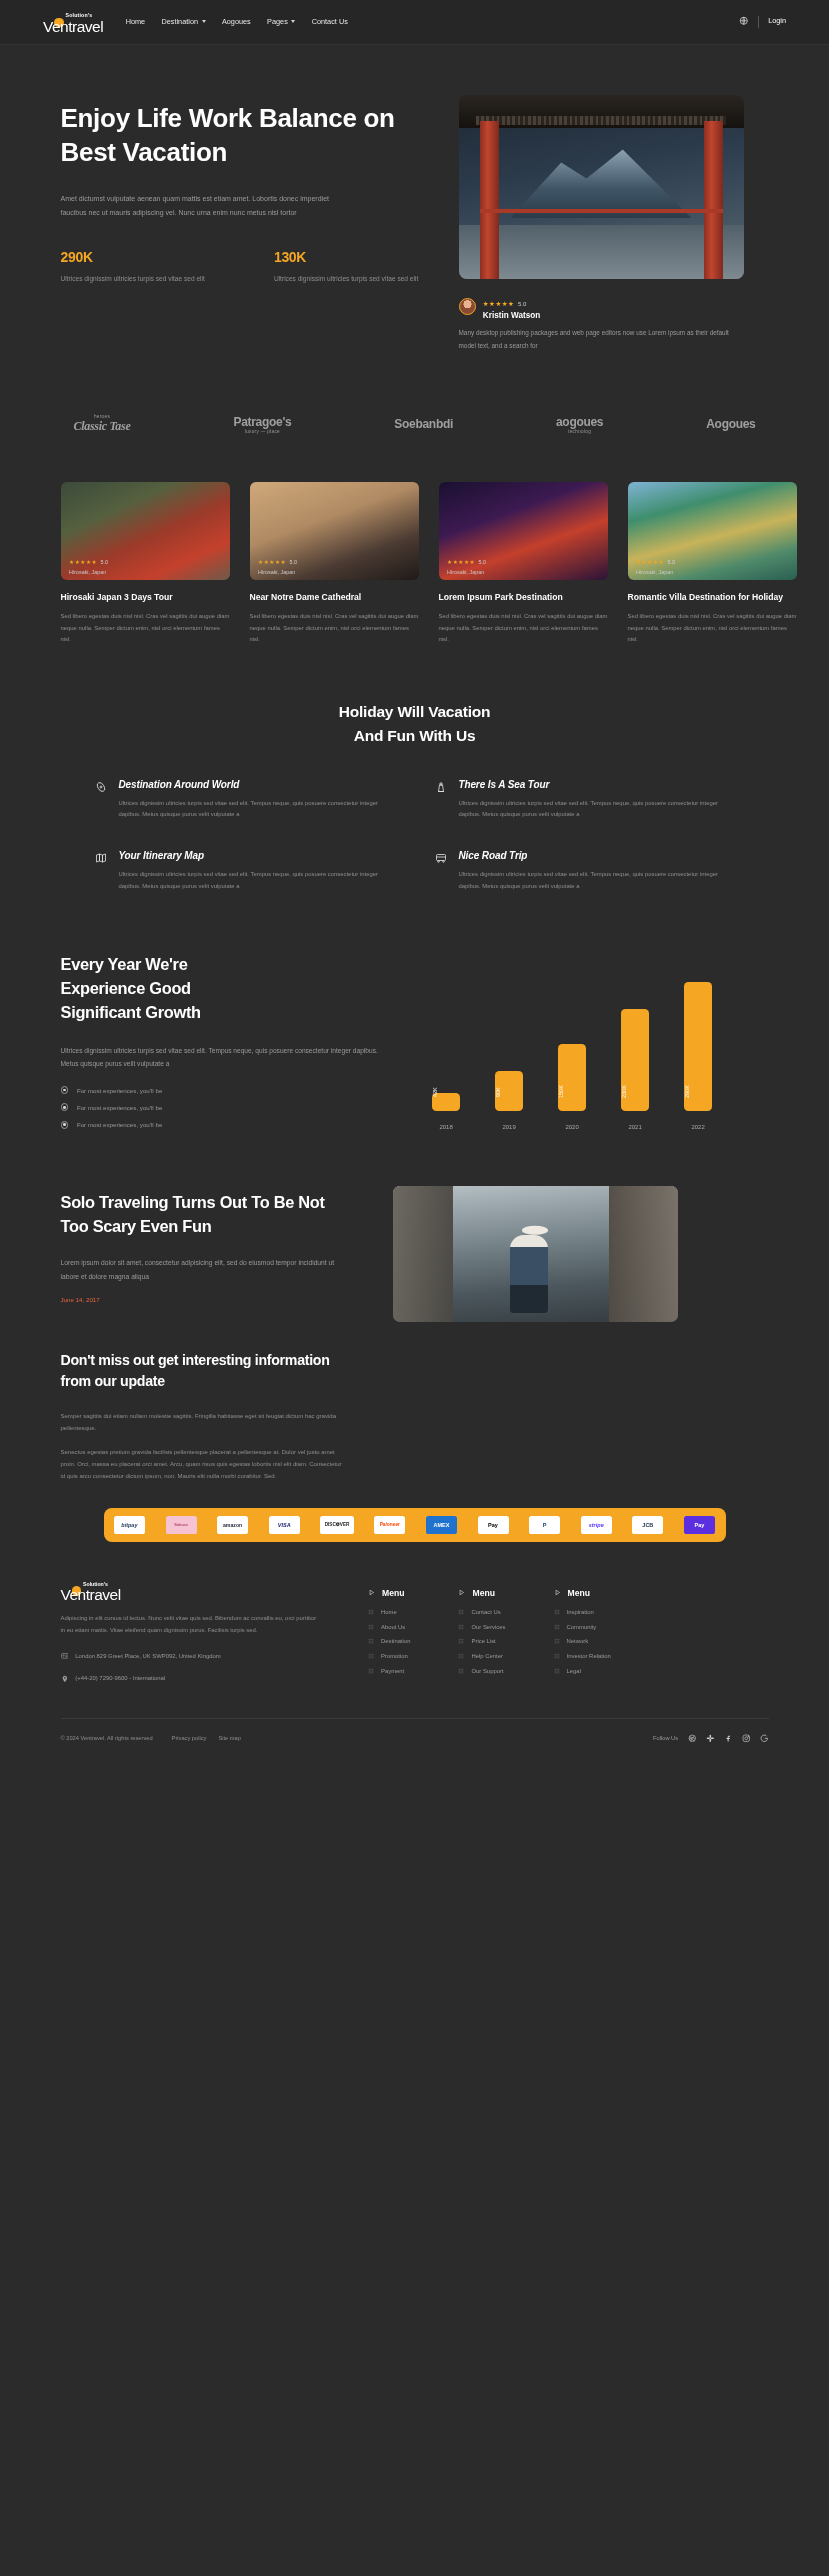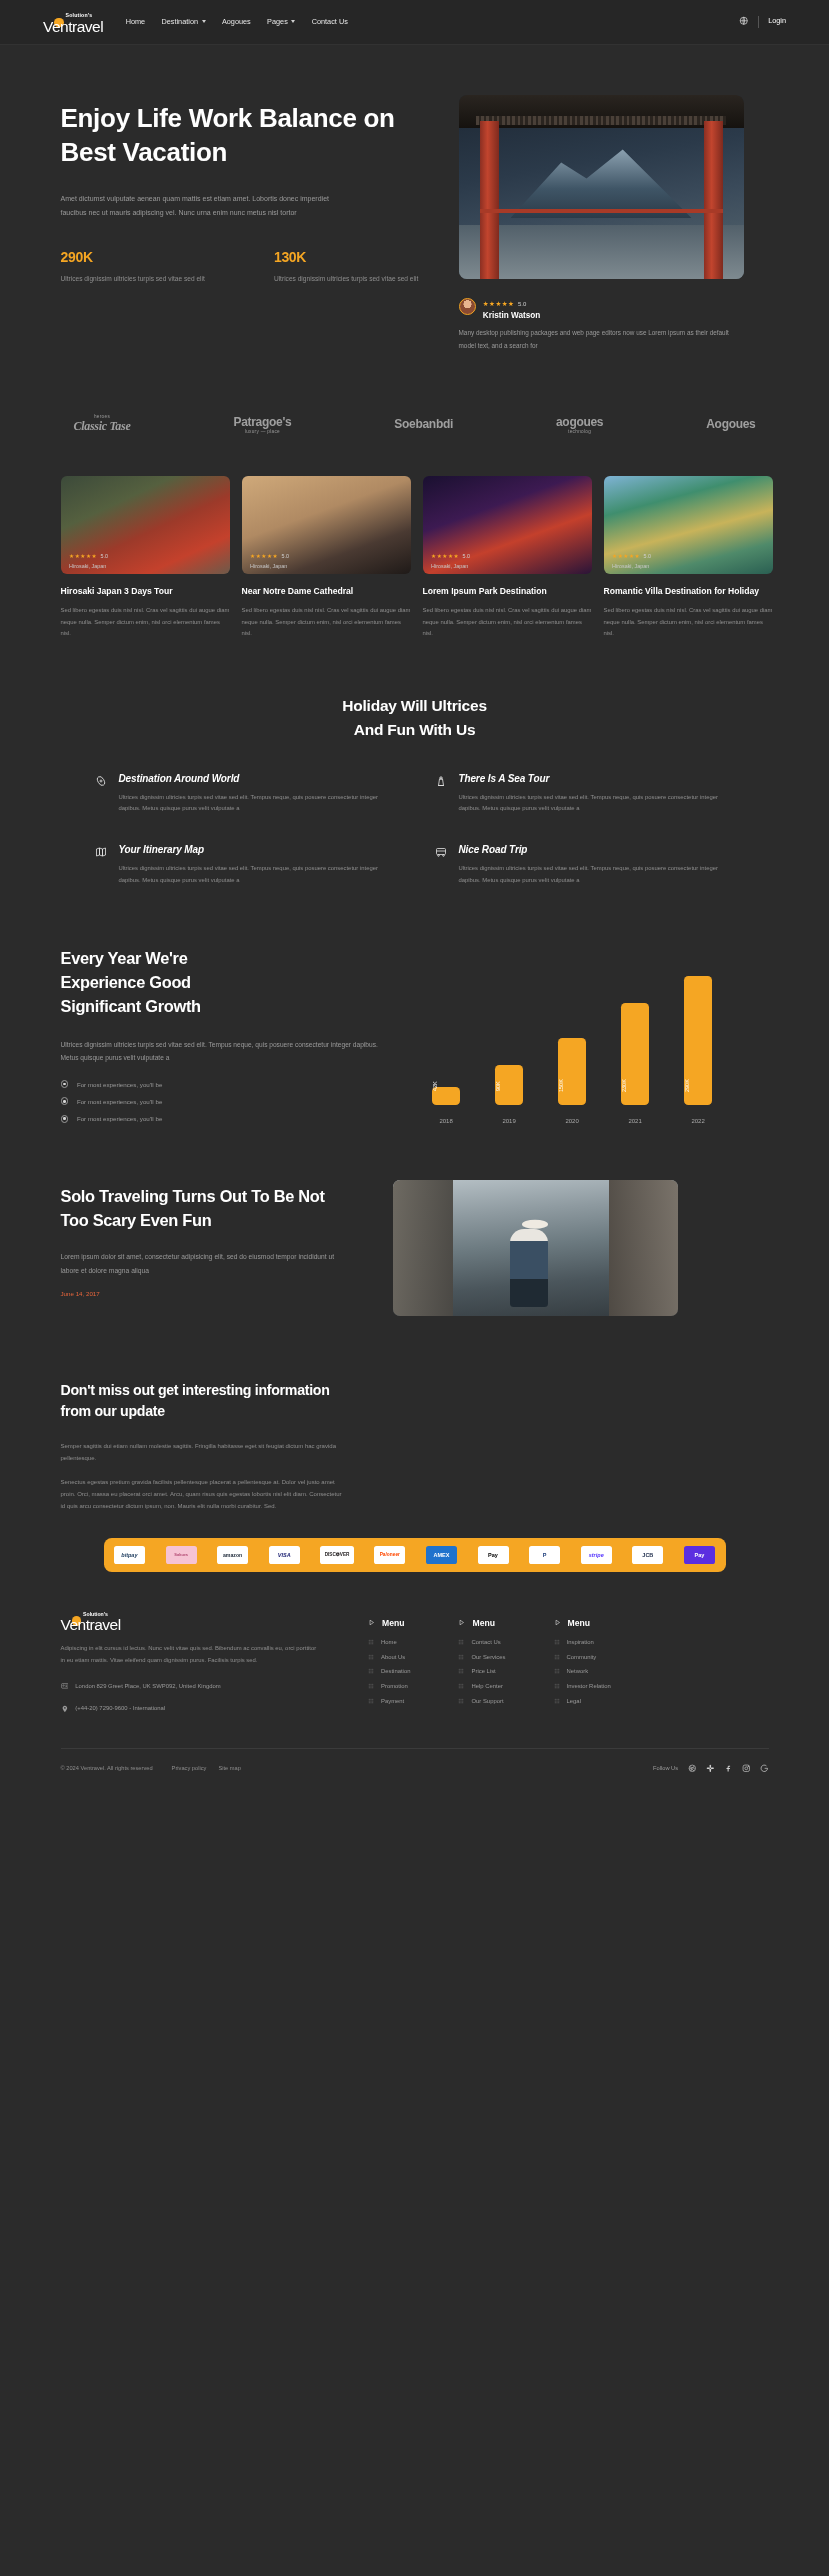--- a/index.html
+++ b/index.html
@@ -77,21 +77,21 @@
   
   .brands { padding: 26px 0 21px; }
   .brand-row { width: 682px; margin: 0 auto; display: flex; justify-content: space-between; align-items: center; }
   .brand-row + .brand-row { margin-top: 24px; }
   .brand { color: #b9b9b9; text-align: center; opacity: .82; }
   .b-sub { font-size: 4.7px; letter-spacing: 0.3px; color:#b0b0b0;}
   .b-main { font-size: 12px; font-weight: 700; letter-spacing: -0.3px; }
   .b-italic { font-style: italic; font-family: "Liberation Serif", serif; font-weight: 700; }
 
   
-  .cards { width: 708px; margin: 21px auto 0; display: flex; gap: 12px; align-items: center; }
+  .cards { width: 708px; margin: 27px auto 0; display: flex; gap: 20px; align-items: center; }
   .card { width: 169px; }
   .card-img { width: 169px; height: 98px; border-radius: 6px; position: relative; overflow: hidden; }
   .c1 { background: linear-gradient(155deg,#3c4a3a 0%, #55603f 30%, #9c3a2a 55%, #c4412c 78%, #6d5a4a 100%); }
   .c2 { background: linear-gradient(160deg,#cfa97a 0%, #b08a63 40%, #4a3a32 72%, #1f1a18 100%); }
   .c3 { background: linear-gradient(160deg,#1a1030 0%, #3d1a52 35%, #c4402c 62%, #2a1438 100%); }
   .c4 { background: linear-gradient(165deg,#7fb3d5 0%, #3f8e6e 28%, #c8b35a 55%, #4f8a6a 78%, #2a5f52 100%); }
   .card-meta { position: absolute; left: 8.6px; bottom: 5.2px; }
   .card-meta .stars { font-size: 5.7px; }
   .card-meta .rate { font-size: 5.4px; }
   .card-loc { font-size: 5.4px; color: #c8c8c8; margin-top: 1.7px; }
@@ -142,21 +142,21 @@
   .blog-img {
     width: 285px; height: 136px; border-radius: 7px; overflow:hidden; position: relative;
     background: linear-gradient(175deg,#b9c3c8 0%,#8e9aa0 26%,#6c7a80 48%,#4b565c 72%,#333a3e 100%);
   }
   .bld-l{position:absolute;left:0;top:0;bottom:0;width:60px;background:linear-gradient(95deg,#6e6a62,#4a4844);}
   .bld-r{position:absolute;right:0;top:0;bottom:0;width:69px;background:linear-gradient(265deg,#7a736a,#4f4a44);}
   .person{position:absolute;left:48%;top:36%;transform:translateX(-50%);width:38px;height:78px;background:linear-gradient(180deg,#e9e6e0 0 16%,#3a4f63 16% 64%,#1f2a33 64% 100%);border-radius:14px 14px 3.5px 3.5px;}
   .hat{position:absolute;left:50%;top:33%;transform:translate(-50%,-60%);width:26px;height:8.6px;border-radius:50%;background:#efeae1;}
 
   
-  .news { width: 708px; margin: 64px auto 0; display: flex; gap: 43px; }
+  .news { width: 708px; margin: 28px auto 0; display: flex; gap: 43px; }
   .news-left { width: 285px; }
   h2.n-title { font-size: 14.2px; font-weight: 800; line-height: 1.5; letter-spacing: -0.3px;}
   .n-p { margin-top: 17.3px; font-size: 6px; line-height: 2.0; color: #8e8e8e; }
   .n-p2 { margin-top: 12px; }
   .news-right { width: 276px; }
   h3.n-h { font-size: 10px; font-weight: 700; letter-spacing: -0.2px;}
   .field { margin-top: 15.5px; border-bottom: 0.9px solid #4b4b4b; padding-bottom: 7.8px; }
   .field input {
     width: 100%; background: transparent; border: 0; outline: none;
     font-family: "Liberation Sans", sans-serif; font-size: 6.6px; color: #cfcfcf;
@@ -352,21 +352,21 @@
           <div><span class="stars">★★★★★</span><span class="rate">5.0</span></div>
           <div class="card-loc">Hirosaki, Japan</div>
         </div>
       </div>
       <div class="card-title">Romantic Villa Destination for Holiday</div>
       <div class="card-desc">Sed libero egestas duis nisl nisl. Cras vel sagittis dui augue diam neque nulla. Semper dictum enim, nisl orci elementum fames nisl.</div>
     </div>
   </div>
 
   <div class="features">
-    <h2 class="sec-title"><span>Holiday Will </span><span class="accent">Ultrices</span><br><span class="accent">And Fun</span><span> With Us</span></h2>
+    <h2 class="sec-title"><span>Holiday Will </span><span class="accent">Vacation</span><br><span class="accent">And Fun</span><span> With Us</span></h2>
     <div class="feat-grid">
       <div class="feat">
         <span class="feat-ico">
           <svg width="12" height="12" viewBox="0 0 24 24" fill="none" stroke="#e6e6e6" stroke-width="1.6">
               <ellipse cx="12" cy="12" rx="6" ry="9.5" transform="rotate(-30 12 12)"></ellipse>
               <circle cx="12" cy="12" r="2"></circle>
             </svg>
         </span>
         <div>
           <div class="feat-h">Destination Around World</div>

